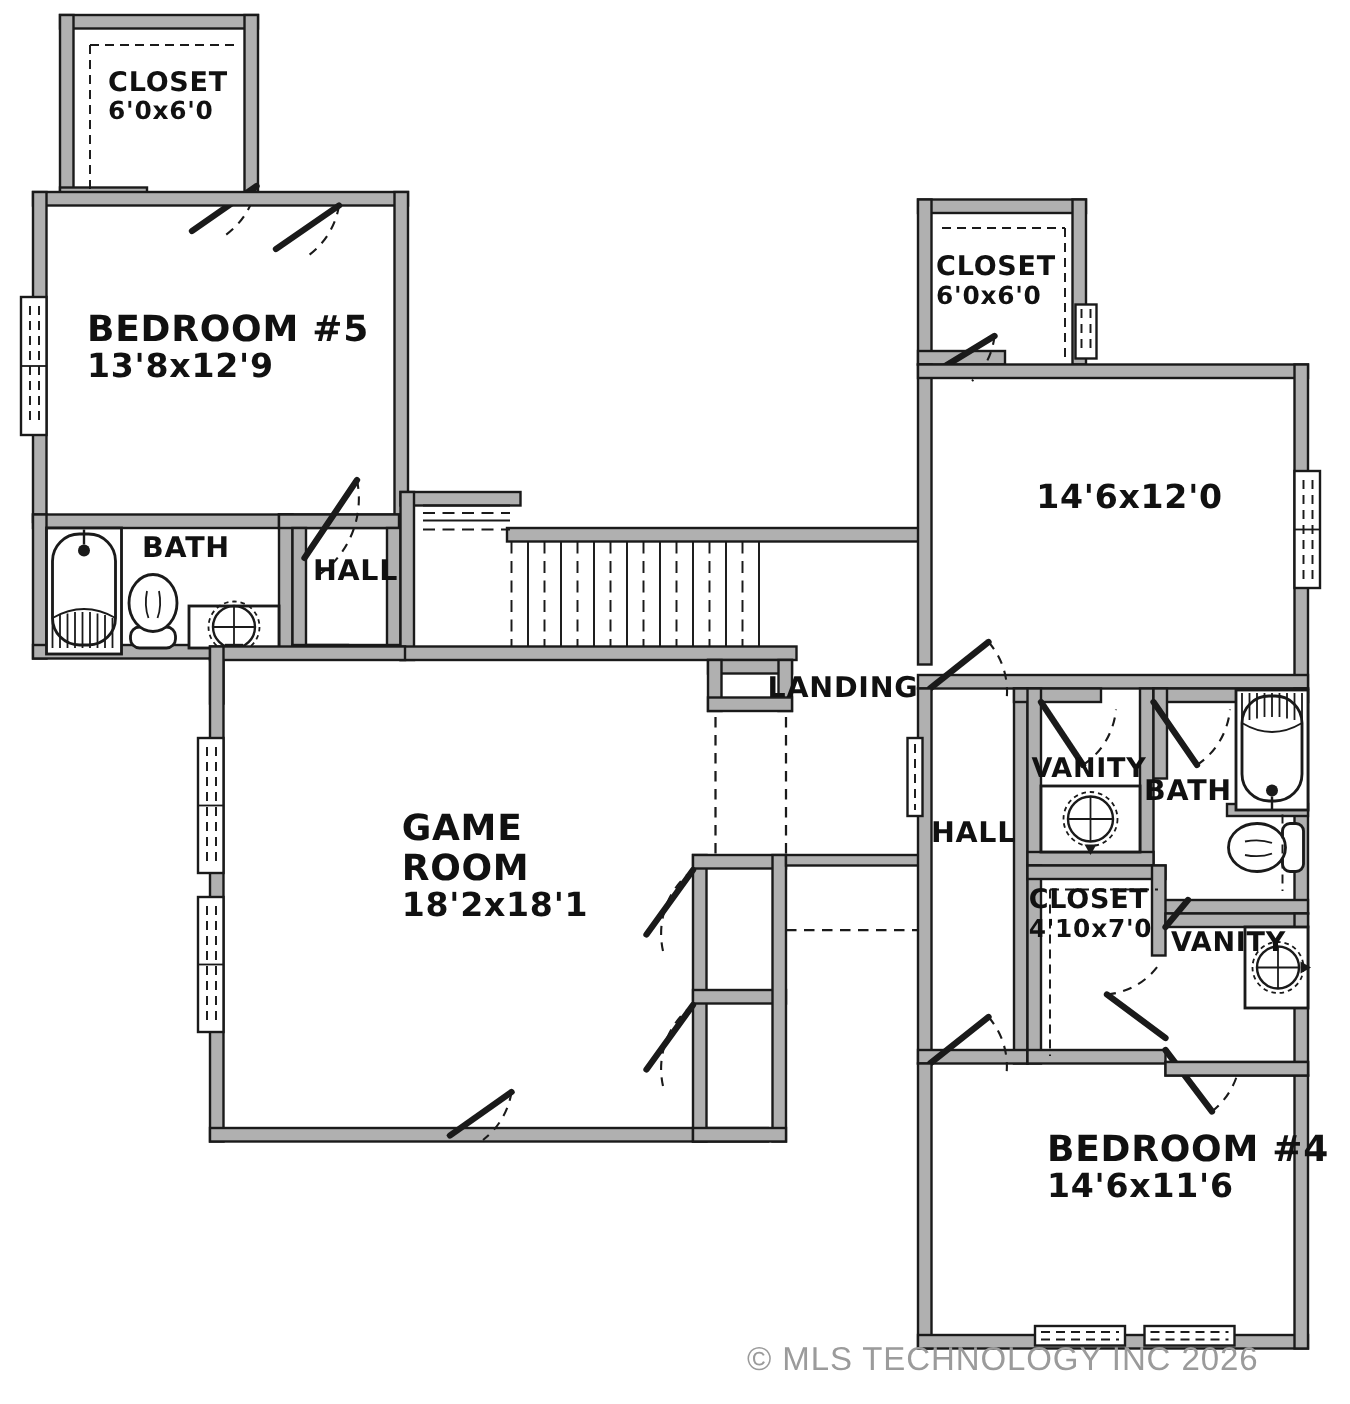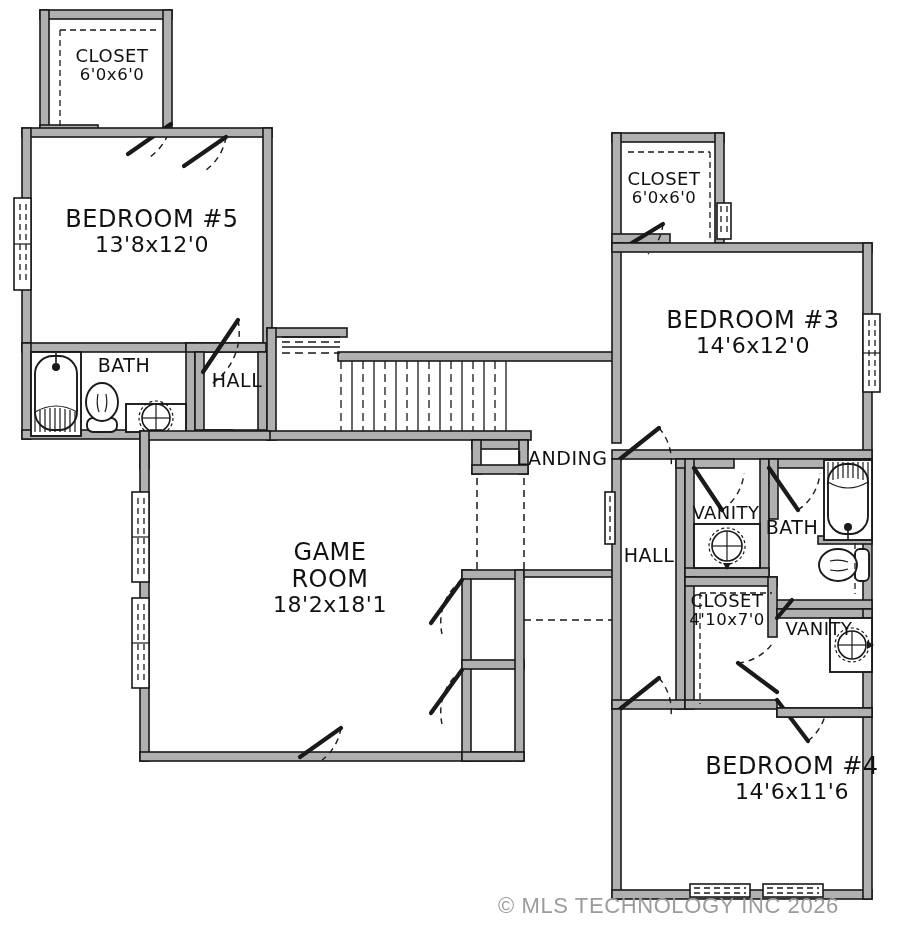--- a/index.html
+++ b/index.html
@@ -21,23 +21,23 @@
   #plan-svg {
     position: absolute;
     top: 0;
     left: 0;
     width: 900px;
     height: 936px;
     display: block;
   }
   .room-label {
     position: absolute;
-    text-align: center;
+    text-align: left;
     font-family: "DejaVu Sans", sans-serif;
-    font-weight: normal;
+    font-weight: bold;
     color: #111111;
     letter-spacing: 0.5px;
     line-height: 1.12;
     white-space: nowrap;
     transform: translate(-50%, -50%);
     pointer-events: none;
   }
   .room-label .name { display: block; }
   .room-label .dim { display: block; font-size: 0.92em; }
   .lbl-lg { font-size: 24px; }
@@ -383,21 +383,21 @@
     </g>
   </svg>
 
   <div class="room-label lbl-sm" style="left:112px; top:65px;">
     <span class="name">CLOSET</span>
     <span class="dim">6'0x6'0</span>
   </div>
 
   <div class="room-label lbl-lg" style="left:152px; top:232px;">
     <span class="name">BEDROOM  #5</span>
-    <span class="dim">13'8x12'0</span>
+    <span class="dim">13'8x12'9</span>
   </div>
 
   <div class="room-label lbl-md" style="left:124px; top:366px;">
     <span class="name">BATH</span>
   </div>
 
   <div class="room-label lbl-md" style="left:237px; top:381px;">
     <span class="name">HALL</span>
   </div>
 
@@ -410,21 +410,20 @@
 ROOM</span>
     <span class="dim">18'2x18'1</span>
   </div>
 
   <div class="room-label lbl-sm" style="left:664px; top:188px;">
     <span class="name">CLOSET</span>
     <span class="dim">6'0x6'0</span>
   </div>
 
   <div class="room-label lbl-lg" style="left:753px; top:333px;">
-    <span class="name">BEDROOM  #3</span>
     <span class="dim">14'6x12'0</span>
   </div>
 
   <div class="room-label lbl-sm" style="left:726px; top:513px;">
     <span class="name">VANITY</span>
   </div>
 
   <div class="room-label lbl-md" style="left:792px; top:528px;">
     <span class="name">BATH</span>
   </div>

